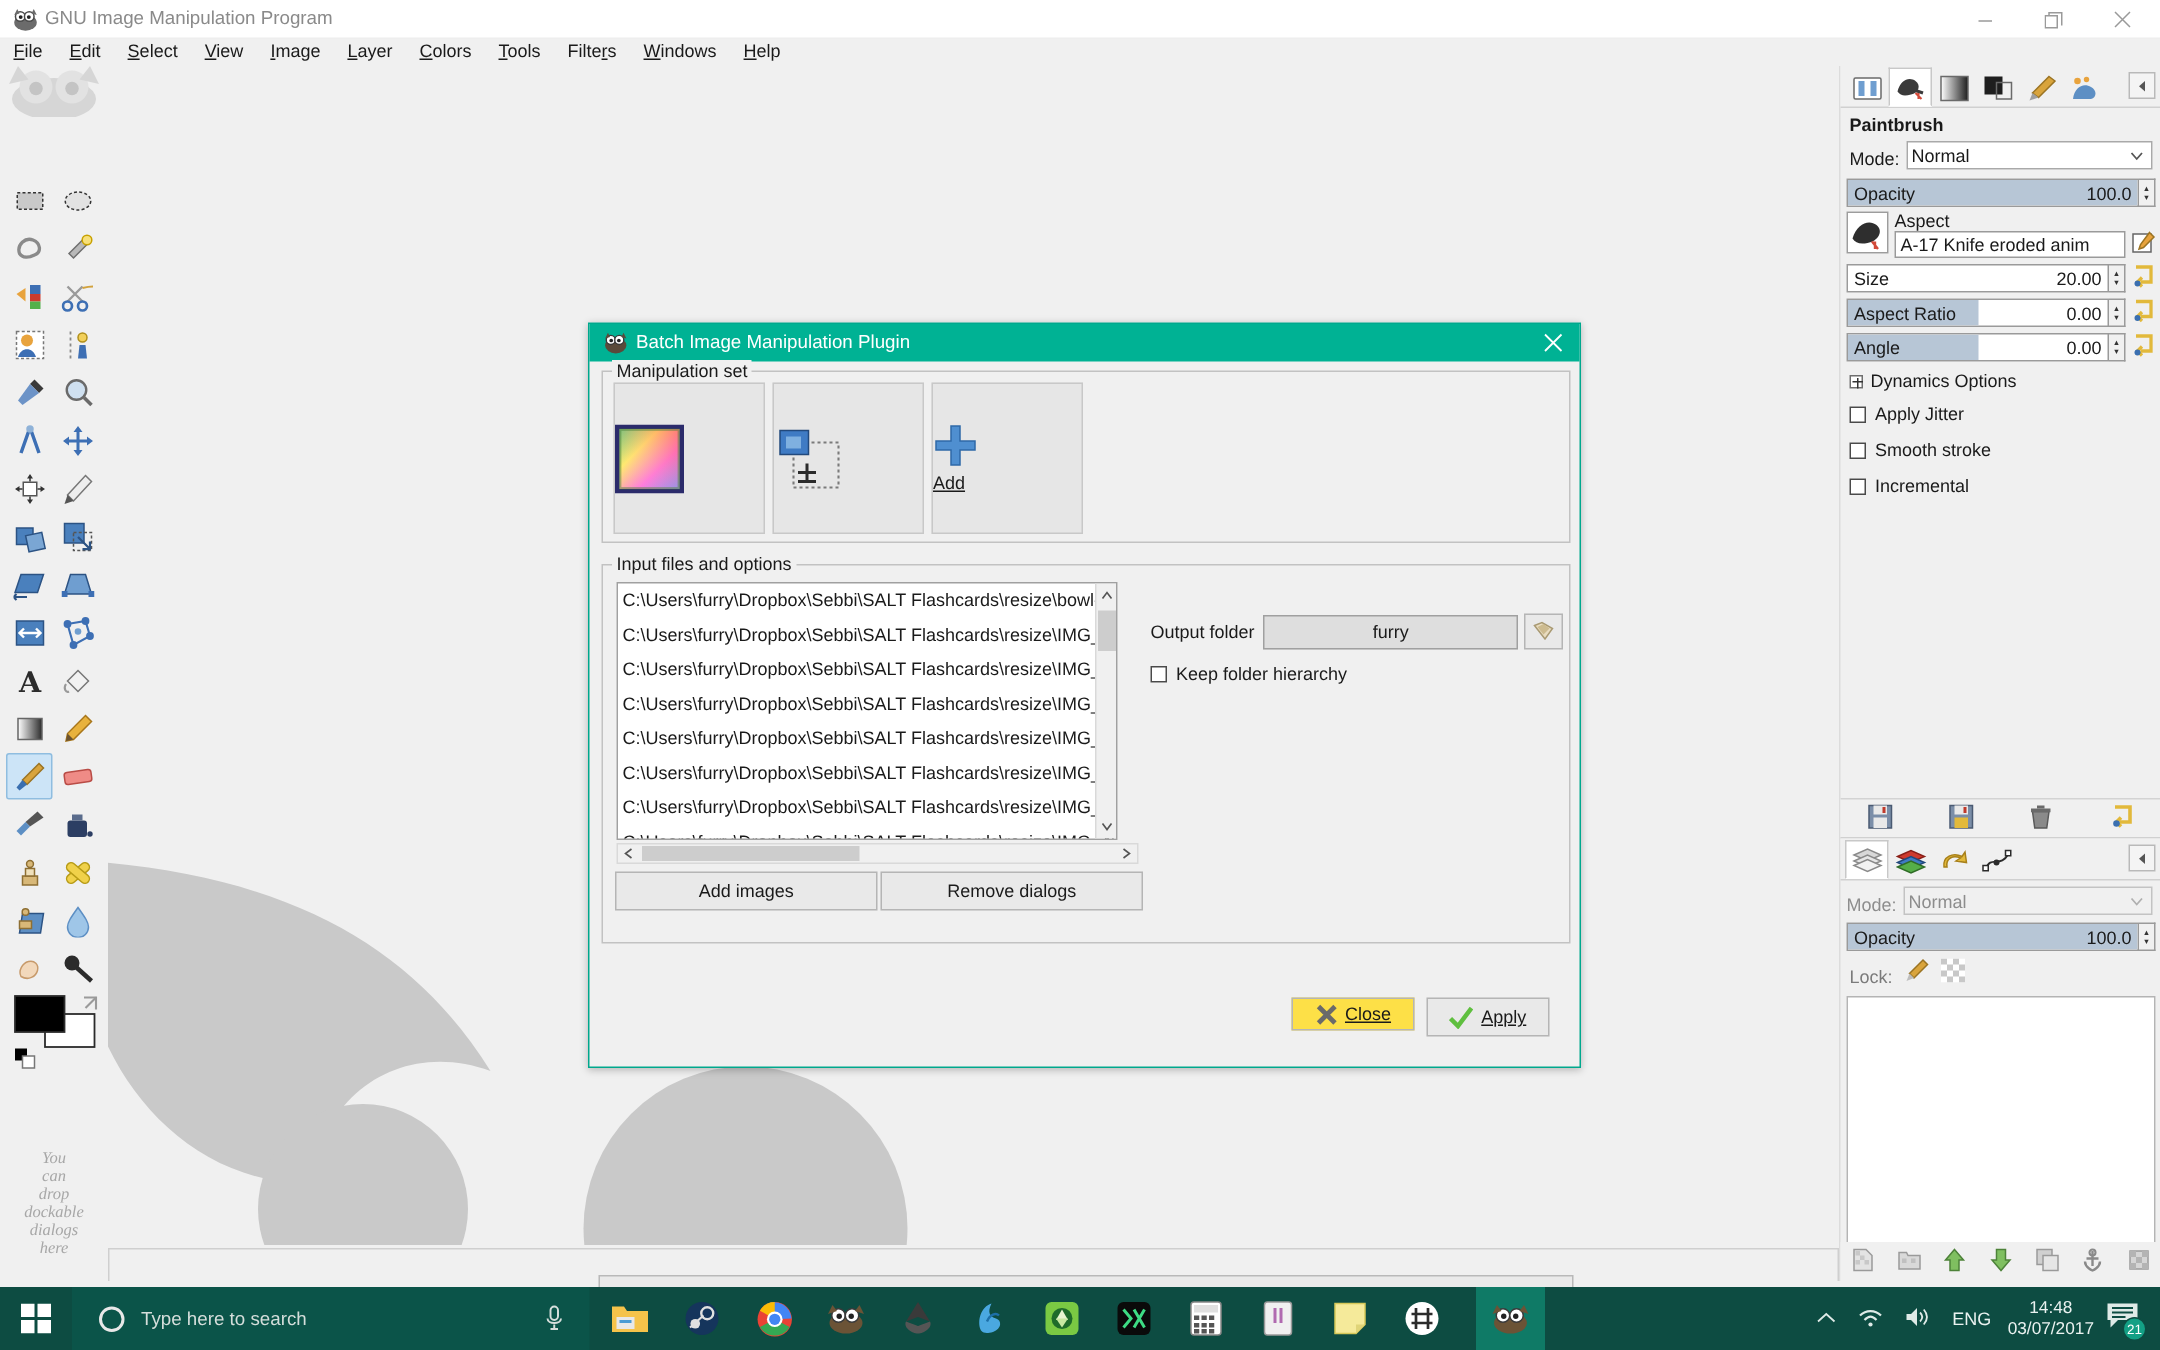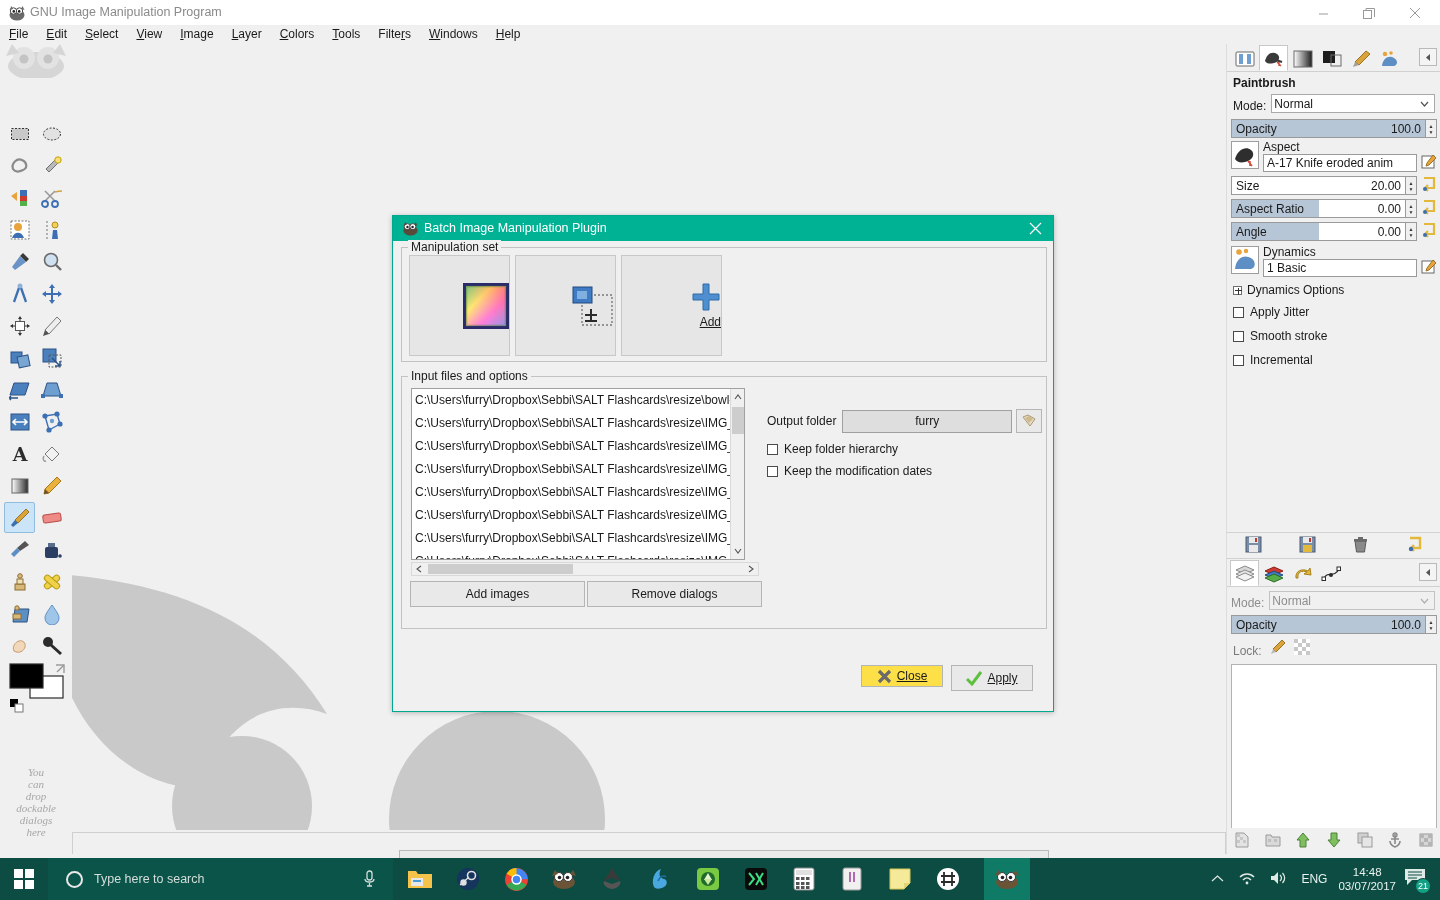--- a/index.html
+++ b/index.html
@@ -151,21 +151,21 @@
   #bimp-close{
     position:absolute; right:0; top:0; width:36px; height:25px;
     display:flex; align-items:center; justify-content:center; color:#fff; font-size:14px;
   }
   .gframe{ position:absolute; border:1px solid #c2c2c2; }
   .gframe > .legend{
     position:absolute; left:6px; top:-8px; background:#f0f0f0; padding:0 3px; font-size:12px;
   }
   .manip-slot{
     width:101px; height:101px; border:1px solid #c8c8c8; background:#e6e6e6;
-    display:flex; flex-direction:column; align-items:flex-end; justify-content:center;
+    display:flex; flex-direction:column; align-items:flex-start; justify-content:center;
     float:left; margin-right:5px;
   }
   .filelist{
     position:absolute; left:1px; top:1px; width:334px; height:172px;
     background:#fff; border:1px solid #a0a0a0; overflow:hidden;
   }
   .fileitem{
     height:23px; line-height:23px; padding-left:3px; font-size:12px; color:#1a1a1a;
     white-space:nowrap; overflow:hidden;
   }
@@ -702,41 +702,20 @@
         </div>
       <div style="margin-left:4px;">
         <svg width="16" height="16" viewBox="0 0 16 16">
             <path d="M3 2 H13 V12 H6" fill="none" stroke="#e2b93b" stroke-width="2.2"></path>
             <path d="M7 9 L4 12 L7 15" fill="none" stroke="#e2b93b" stroke-width="2.2"></path>
             <circle cx="4" cy="13" r="2" fill="#3a6fb0"></circle>
           </svg>
       </div>
     </div>
 
-    <div class="brushrow" style="padding-top:5px;">
-      <div class="brush-thumb">
-        <svg width="26" height="26" viewBox="0 0 26 26">
-            <path d="M3 22 C4 11 12 7 19 11 C24 14 24 21 19 22 Z" fill="#5d8fc4"></path>
-            <circle cx="7" cy="5" r="2.8" fill="#e8a33d"></circle>
-            <circle cx="14" cy="4" r="2.2" fill="#e8a33d"></circle>
-          </svg>
-      </div>
-      <div class="brush-right">
-        <div class="cap">Dynamics</div>
-        <div class="textbox">
-            <span>1 Basic</span>
-          </div>
-      </div>
-      <div class="mini-btn">
-        <svg width="16" height="16" viewBox="0 0 16 16">
-            <rect x="1" y="2" width="12" height="12" fill="#fff" stroke="#666"></rect>
-            <path d="M12 1 L15 4 L8 11 L5 12 L6 9 Z" fill="#e8a33d" stroke="#9b7423"></path>
-          </svg>
-      </div>
-    </div>
 
     <div class="expander" style="margin-top:3px;">
       <span class="exp-box"></span>
       <span>Dynamics Options</span>
     </div>
 
     <div class="chkrow" style="padding-top:5px;">
       <span class="chk"></span>
       <span>Apply Jitter</span>
     </div>
@@ -1021,24 +1000,20 @@
           <svg width="16" height="16" viewBox="0 0 16 16">
               <path d="M2 4 L7 2 L14 6 L9 13 Z" fill="#e9dcc0" stroke="#a99a73"></path>
               <path d="M4 5 L8 3 L12 6 L8 10 Z" fill="#cdbb8f"></path>
             </svg>
         </div>
       </div>
       <div class="chkrow" style="padding:9px 0 0 0;">
         <span class="chk"></span>
         <span>Keep folder hierarchy</span>
       </div>
-      <div class="chkrow" style="padding:8px 0 0 0;">
-        <span class="chk"></span>
-        <span>Keep the modification dates</span>
-      </div>
     </div>
 
     <div style="position:absolute;left:8px;top:204px;display:flex;">
       <div class="gbtn" style="width:175px;">
         <span>Add images</span>
       </div>
       <div class="gbtn" style="width:175px;margin-left:2px;">
         <span>Remove dialogs</span>
       </div>
     </div>

